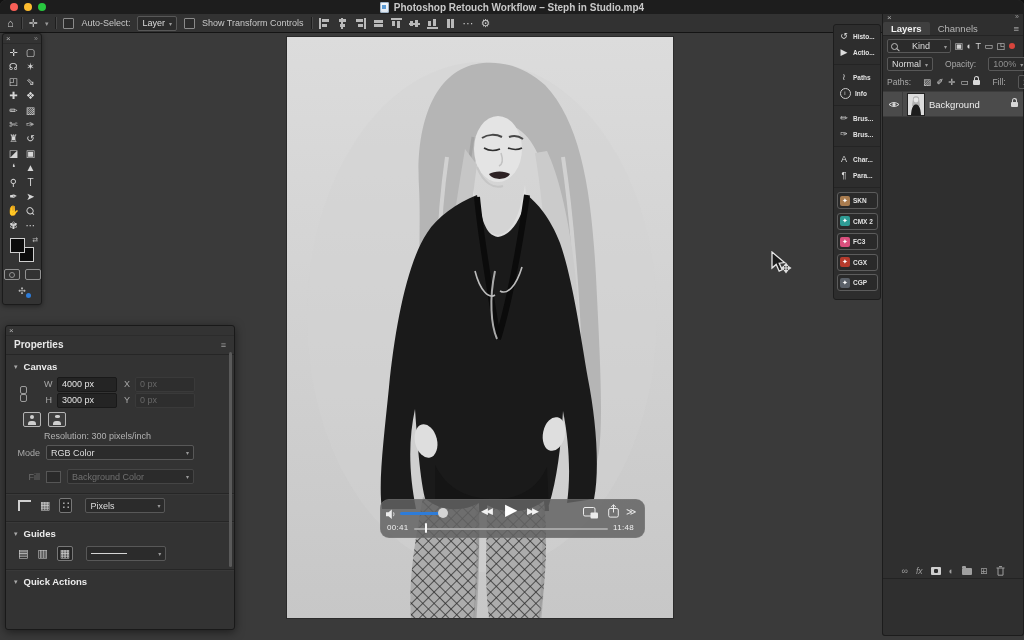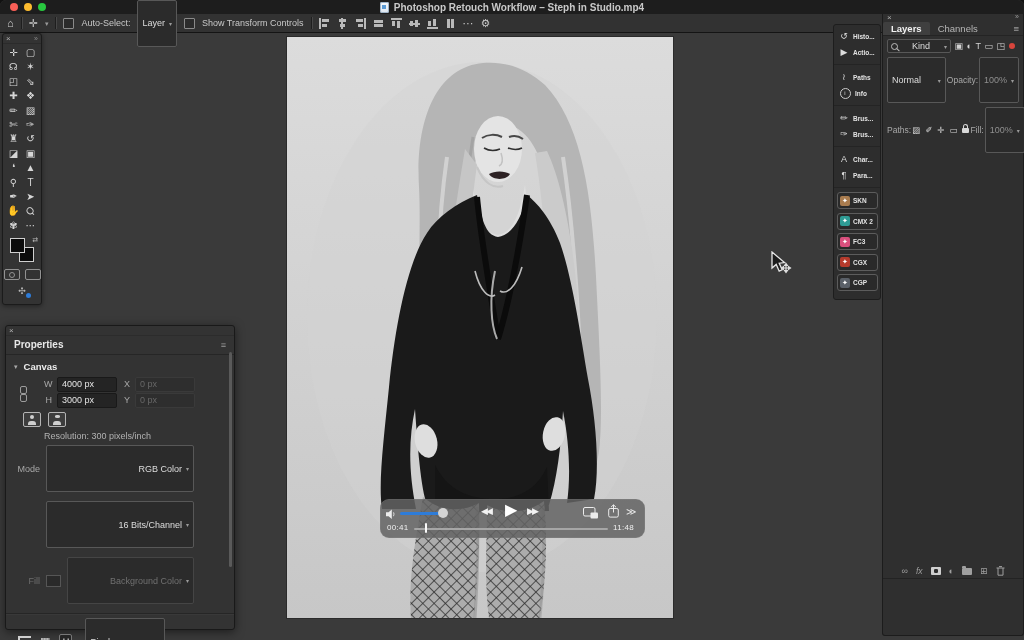--- a/index.html
+++ b/index.html
@@ -17,21 +17,21 @@
   .doc-ic::after{content:'';position:absolute;left:2.5px;top:3.5px;width:4px;height:4px;background:#5b9bd5}
 
   
   .optionsbar{position:absolute;left:0;top:14px;right:0;height:18px;background:#323232;
     border-bottom:1px solid #141414;display:flex;align-items:center;gap:7px;padding:0 7px;font-size:9px;color:#c8c8c8}
   .ob-ic{font-size:11px;line-height:11px;color:#c8c8c8}
   .ob-ic.small{font-size:7px;color:#999}
   .ob-div{width:1px;height:12px;background:#1e1e1e;box-shadow:1px 0 0 #474747}
   .cb{width:9px;height:9px;border:1px solid #8a8a8a;border-radius:1px;background:#2b2b2b;flex:0 0 auto}
   .sel{display:inline-flex;align-items:center;gap:4px;justify-content:space-between;background:#2b2b2b;
-    border:1px solid #585858;border-radius:2px;height:13px;padding:16px 4px;color:#ddd;font-size:9px;white-space:nowrap}
+    border:1px solid #585858;border-radius:2px;height:13px;padding:0 4px;color:#ddd;font-size:9px;white-space:nowrap}
   .arw{font-size:6px;color:#9a9a9a}
   .ai{width:11px;height:11px;position:relative;display:inline-block;flex:0 0 auto}
   .ai i{position:absolute;background:#b9b9b9}
   .ai .ln{left:0;top:0;width:2px;height:11px}
   .ai .b1{left:3px;top:1.5px;width:7px;height:3px}
   .ai .b2{left:3px;bottom:1.5px;width:5px;height:3px}
   .ai.c .ln{left:4.5px}.ai.c .b1{left:2px}.ai.c .b2{left:3px}
   .ai.r{transform:scaleX(-1)}
   .ai.v{transform:rotate(90deg)}
   .ai.v.r{transform:rotate(90deg) scaleX(-1)}
@@ -97,21 +97,21 @@
     border:1px solid #191919;border-radius:2px;color:#e4e4e4}
   .fld.dis{background:#2e2e2e;border-color:#3a3a3a;color:#676767}
   .orient{display:flex;gap:7px;margin:5px 0 2px 17px}
   .or-ic{width:16px;height:13px;border:1px solid #b5b5b5;border-radius:2px;position:relative;background:#3d3d3d}
   .or-ic::before{content:'';position:absolute;left:50%;top:2px;width:4px;height:4px;margin-left:-2px;border-radius:50%;background:#cfcfcf}
   .or-ic::after{content:'';position:absolute;left:50%;bottom:1px;width:8px;height:4px;margin-left:-4px;border-radius:3px 3px 0 0;background:#cfcfcf}
   .or-ic.land::before{width:5px;height:3px;border-radius:40%}
   .res{margin:4px 0 2px 38px;color:#b2b2b2}
   .lblrow{display:flex;align-items:center;gap:6px;margin:4px 8px 9px 10px}
   .lblrow .llab{width:24px;text-align:right;color:#a8a8a8}
-  .sel.wide{width:138px;justify-content:flex-end}
+  .sel.wide{width:138px;justify-content:space-between}
   .sel.dim{color:#707070;border-color:#454545}
   .fillsw{width:13px;height:10px;background:#2a2a2a;border:1px solid #565656}
   .divider{height:1px;background:#262626;margin-top:6px;box-shadow:0 1px 0 rgba(255,255,255,.03)}
   .icons-row{display:flex;align-items:center;gap:9px;padding:4px 0 2px 12px}
   .ric{font-size:11px;color:#d0d0d0;line-height:13px}
   .ric.corner{width:11px;height:9px;border-left:2px solid #d0d0d0;border-top:2px solid #d0d0d0;font-size:0}
   .ric.boxed{border:1px solid #787878;background:#252525;border-radius:2px;padding:0 2px}
   .sel.mid{width:70px;justify-content:space-between;margin-left:4px}
   .lineglyph{display:inline-block;width:36px;height:1.5px;background:#d5d5d5;vertical-align:middle}
   .scrollbar{position:absolute;right:2px;top:26px;width:3px;height:215px;background:#5a5a5a;border-radius:2px}
@@ -142,21 +142,21 @@
   .lp-tabs{display:flex;align-items:flex-end;height:13px;border-bottom:1px solid #242424;position:relative;font-size:9.5px}
   .lp-tab{padding:0 8px;line-height:13px;color:#b5b5b5}
   .lp-tab.active{background:#3f3f3f;color:#f2f2f2;border-radius:2px 2px 0 0;font-weight:bold}
   .lp-menu{position:absolute;right:4px;top:1px;color:#9a9a9a}
   .lp-filter{display:flex;align-items:center;gap:3.5px;padding:3px 4px 2px}
   .sel.kind{width:56px;height:12px;justify-content:space-between;padding:0 3px}
   .mag{width:5px;height:5px;border:1px solid #bbb;border-radius:50%;position:relative;flex:0 0 5px}
   .mag::after{content:'';position:absolute;right:-2.5px;bottom:-2px;width:3.5px;height:1.2px;background:#bbb;transform:rotate(45deg)}
   .f-ic{font-size:9px;color:#d2d2d2}
   .red-dot{width:6px;height:6px;border-radius:50%;background:#d8453c;margin-left:1px}
-  .lp-rowline{display:flex;align-items:center;gap:1px;padding:2px 4px;color:#a8a8a8}
+  .lp-rowline{display:flex;align-items:center;gap:12px;padding:2px 4px;color:#a8a8a8}
   .sel.blend{width:76px;height:12px;justify-content:space-between}
   .sel.pct{width:30px;height:12px;justify-content:space-between;color:#8f8f8f}
   .lock-glyphs{display:flex;gap:5px;font-size:8.5px;color:#d2d2d2;align-items:center}
   .lockic{width:7px;height:5px;background:#d8d8d8;border-radius:1px;position:relative;display:inline-block}
   .lockic::before{content:'';position:absolute;left:1px;top:-3.5px;width:3px;height:3px;border:1.2px solid #d8d8d8;
     border-bottom:none;border-radius:3px 3px 0 0}
   .layer-row{height:24px;background:#4b4b4b;border-top:1px solid #3c3c3c;border-bottom:1px solid #3c3c3c;
     display:flex;align-items:center;gap:5px;padding:0 5px;color:#ededed;font-size:9.5px}
   .eye-cell{width:14px;border-right:1px solid #3c3c3c;align-self:stretch;display:flex;align-items:center}
   .thumb{width:16px;height:21px;outline:1px solid #222;display:block}
@@ -406,27 +406,20 @@
     </div>
     <div class="res">Resolution: 300 pixels/inch</div>
     <div class="lblrow">
       <span class="llab">Mode</span>
       <span class="sel wide">
         <span>RGB Color</span>
         <span class="arw">▾</span>
       </span>
     </div>
     <div class="lblrow">
-      <span class="llab"></span>
-      <span class="sel wide">
-        <span>16 Bits/Channel</span>
-        <span class="arw">▾</span>
-      </span>
-    </div>
-    <div class="lblrow">
       <span class="llab" style="color:#6e6e6e">Fill</span>
       <span class="fillsw"></span>
       <span class="sel wide dim" style="width:117px">
         <span>Background Color</span>
         <span class="arw">▾</span>
       </span>
     </div>
     <div class="divider"></div>
     <div class="icons-row">
       <span class="ric corner"></span>
@@ -559,20 +552,36 @@
         <span>✐</span>
         <span>✛</span>
         <span>▭</span>
         <span class="lockic"></span>
       </span>
       <span style="margin-left:auto">Fill:</span>
       <span class="sel pct">
         <span>100%</span>
         <span class="arw">▾</span>
       </span>
+    </div>
+    <div class="layer-row">
+      <span class="eye-cell">
+        <svg width="12" height="9" viewBox="0 0 12 9">
+          <path d="M1,4.5 Q6,0.5 11,4.5 Q6,8.5 1,4.5 Z" fill="none" stroke="#dcdcdc"></path>
+          <circle cx="6" cy="4.5" r="1.6" fill="#dcdcdc"></circle>
+        </svg>
+      </span>
+      <svg class="thumb" viewBox="0 0 16 21">
+        <rect width="16" height="21" fill="#dcdcdc"></rect>
+        <path d="M5,4 C5,1.8 11,1.8 11,4 C11,7 12,9 12,12 L4,12 C4,9 5,7 5,4 Z" fill="#b4b4b4"></path>
+        <circle cx="8" cy="6" r="2.4" fill="#e7e7e7"></circle>
+        <path d="M3,21 C3.5,13 5.5,10.5 8,10.5 C10.5,10.5 12.5,13 13,21 Z" fill="#1d1d1d"></path>
+      </svg>
+      <span class="layer-name">Background</span>
+      <span class="lockic"></span>
     </div>
     <div class="lp-footer">
       <span>∞</span>
       <span class="fx">fx</span>
       <span class="mask-ic"></span>
       <span>◐</span>
       <span class="folder-ic"></span>
       <span>⊞</span>
       <svg width="9" height="10" viewBox="0 0 9 10">
         <path d="M0.5,2 H8.5 M2,2 V9.2 H7 V2 M3,0.6 H6" stroke="#9f9f9f" fill="none"></path>

